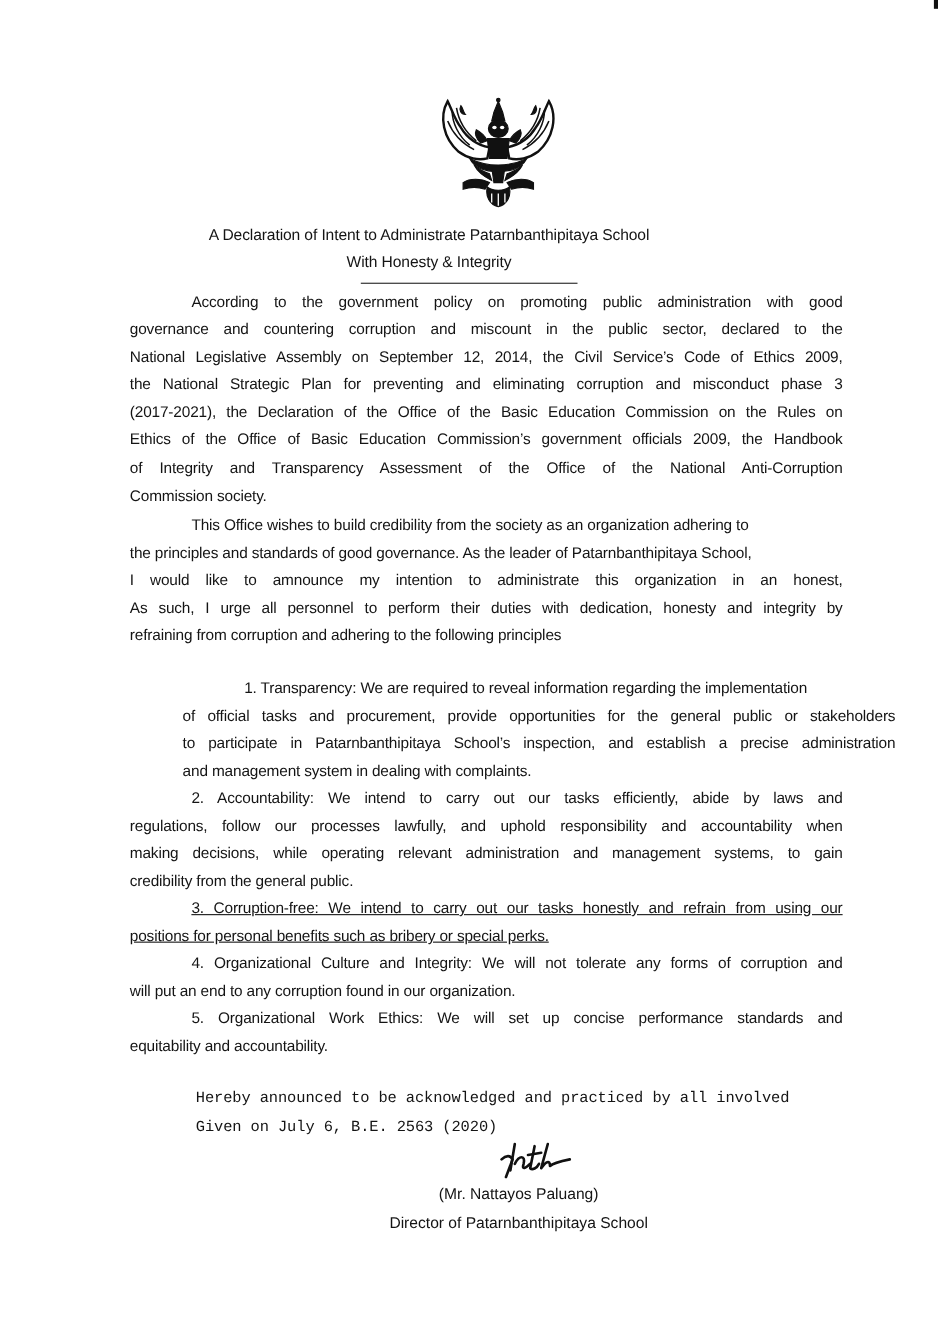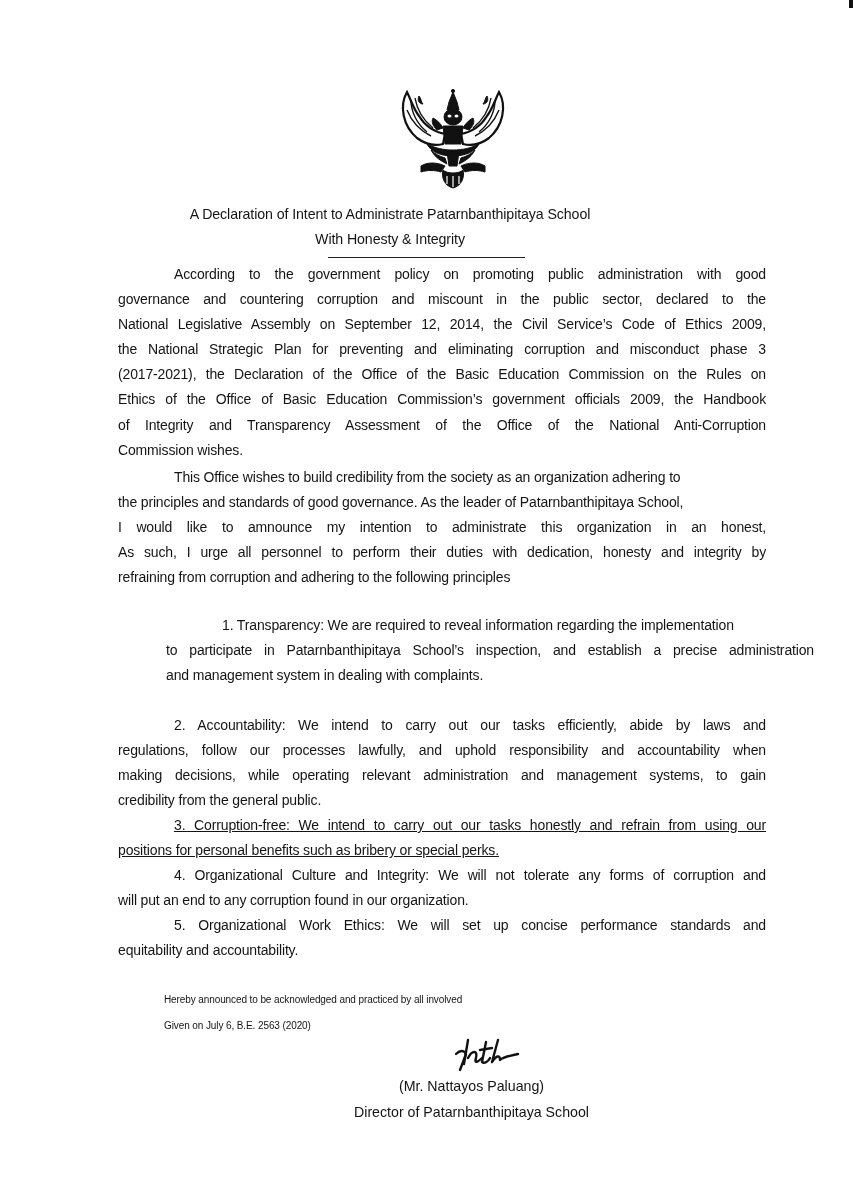--- a/index.html
+++ b/index.html
@@ -61,24 +61,25 @@
     display: block;
     text-align: justify;
     text-align-last: justify;
     white-space: nowrap;
   }
   .line.first { padding-left: 56px; }
   .line.last { text-align-last: left; }
   .line.free { text-align-last: left; }
   .closing {
     position: absolute;
-    left: 164px;
-    font-size: 10px;
+    left: 178px;
+    font-size: 14px;
     line-height: 25px;
     letter-spacing: -0.1px;
+    font-family: Liberation Mono, monospace;
   }
   .closing.c1 { top: 987px; }
   .closing.c2 { top: 1013px; }
   .signature {
     position: absolute;
     left: 452px;
     top: 1036px;
     width: 70px;
     height: 38px;
   }
@@ -142,33 +143,34 @@
 <div class="title-rule"></div>
 
 <div class="body-text" style="top:262px;">
   <span class="line first">According to the government policy on promoting public administration with good</span>
   <span class="line">governance and countering corruption and miscount in the public sector, declared to the</span>
   <span class="line">National Legislative Assembly on September 12, 2014, the Civil Service’s Code of Ethics 2009,</span>
   <span class="line">the National Strategic Plan for preventing and eliminating corruption and misconduct phase 3</span>
   <span class="line">(2017-2021), the Declaration of the Office of the Basic Education Commission on the Rules on</span>
   <span class="line">Ethics of the Office of Basic Education Commission’s government officials 2009, the Handbook</span>
   <span class="line">of Integrity and Transparency Assessment of the Office of the National Anti-Corruption</span>
-  <span class="line last">Commission wishes.</span>
+  <span class="line last">Commission society.</span>
 </div>
 
 <div class="body-text" style="top:465px;">
   <span class="line first free">This Office wishes to build credibility from the society as an organization adhering to</span>
   <span class="line free">the principles and standards of good governance. As the leader of Patarnbanthipitaya School,</span>
   <span class="line">I would like to amnounce my intention to administrate this organization in an honest,</span>
   <span class="line">As such, I urge all personnel to perform their duties with dedication, honesty and integrity by</span>
   <span class="line last">refraining from corruption and adhering to the following principles</span>
 </div>
 
 <div class="body-text" style="top:613px;margin-left:48px;">
   <span class="line first free">1. Transparency: We are required to reveal information regarding the implementation</span>
+  <span class="line">of official tasks and procurement, provide opportunities for the general public or stakeholders</span>
   <span class="line">to participate in Patarnbanthipitaya School’s inspection, and establish a precise administration</span>
   <span class="line last">and management system in dealing with complaints.</span>
 </div>
 
 <div class="body-text" style="top:713px;">
   <span class="line first">2. Accountability: We intend to carry out our tasks efficiently, abide by laws and</span>
   <span class="line">regulations, follow our processes lawfully, and uphold responsibility and accountability when</span>
   <span class="line">making decisions, while operating relevant administration and management systems, to gain</span>
   <span class="line last">credibility from the general public.</span>
 </div>

